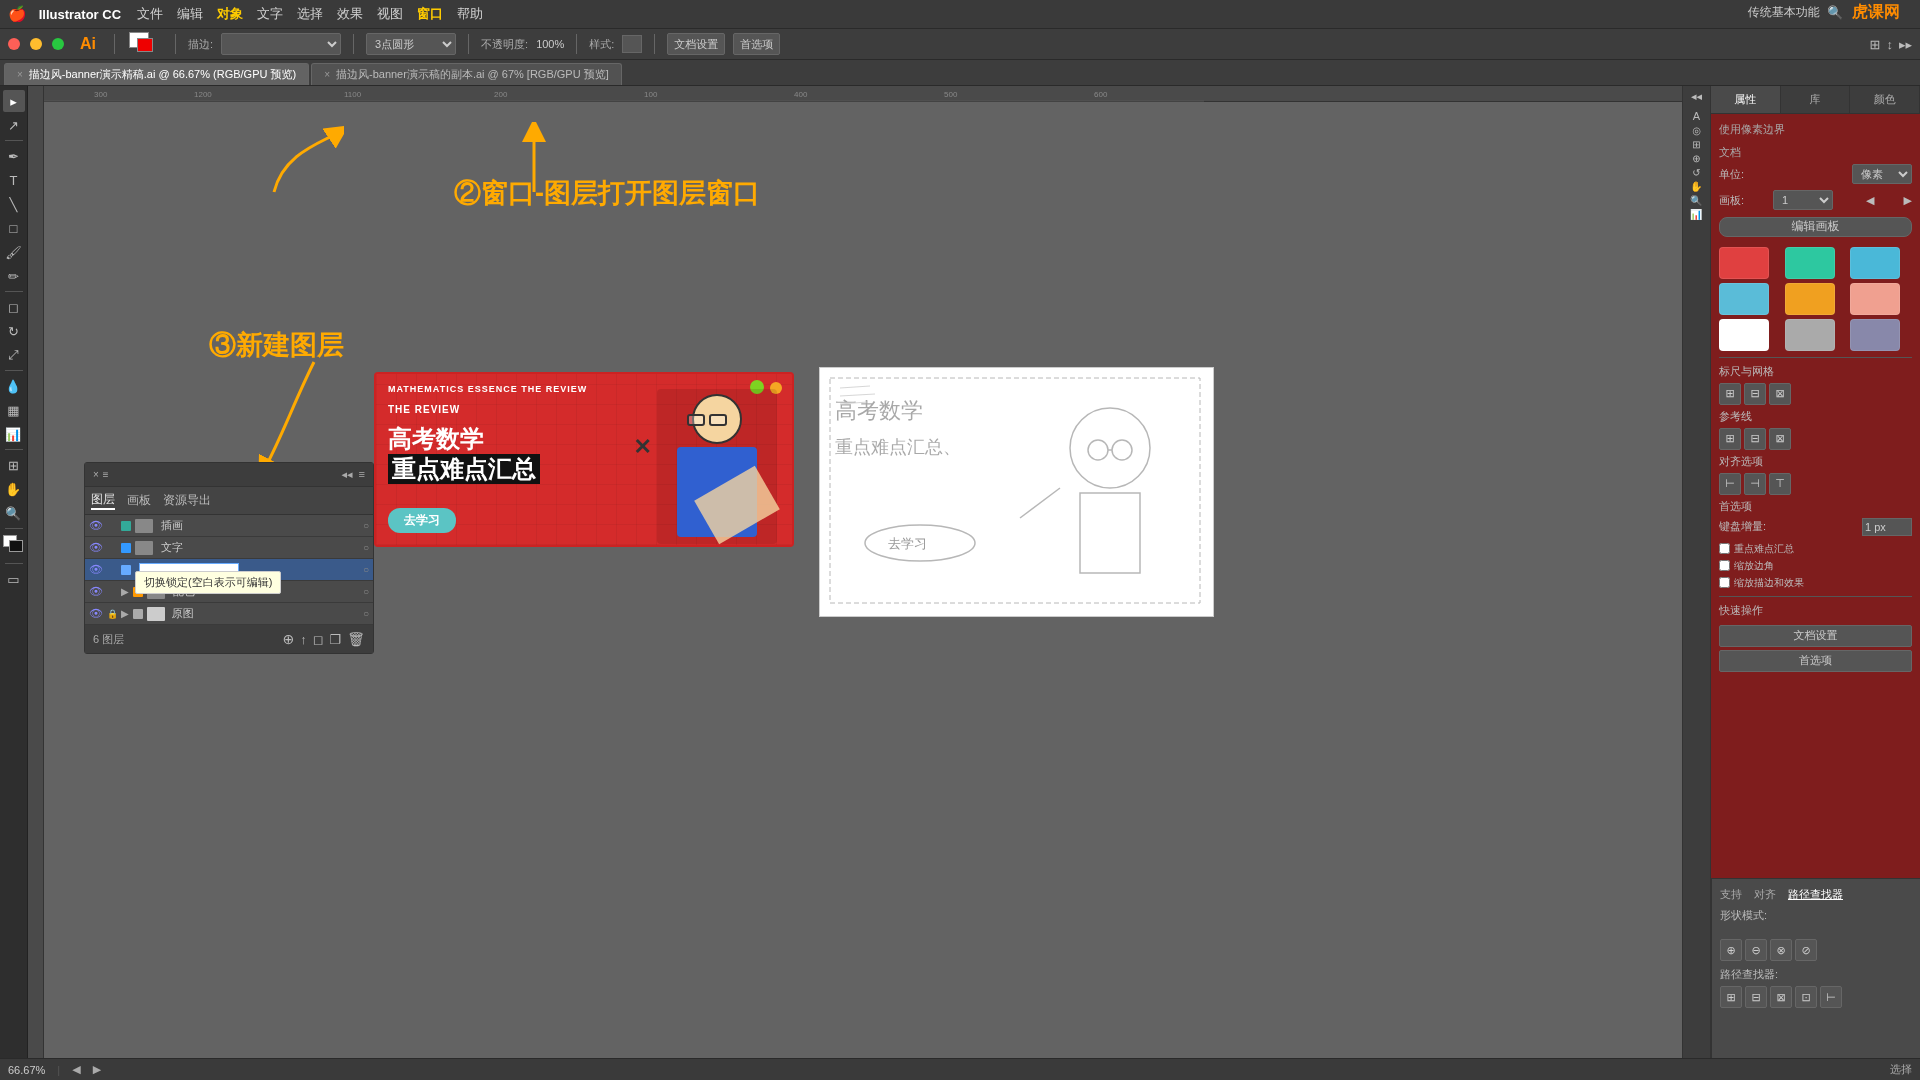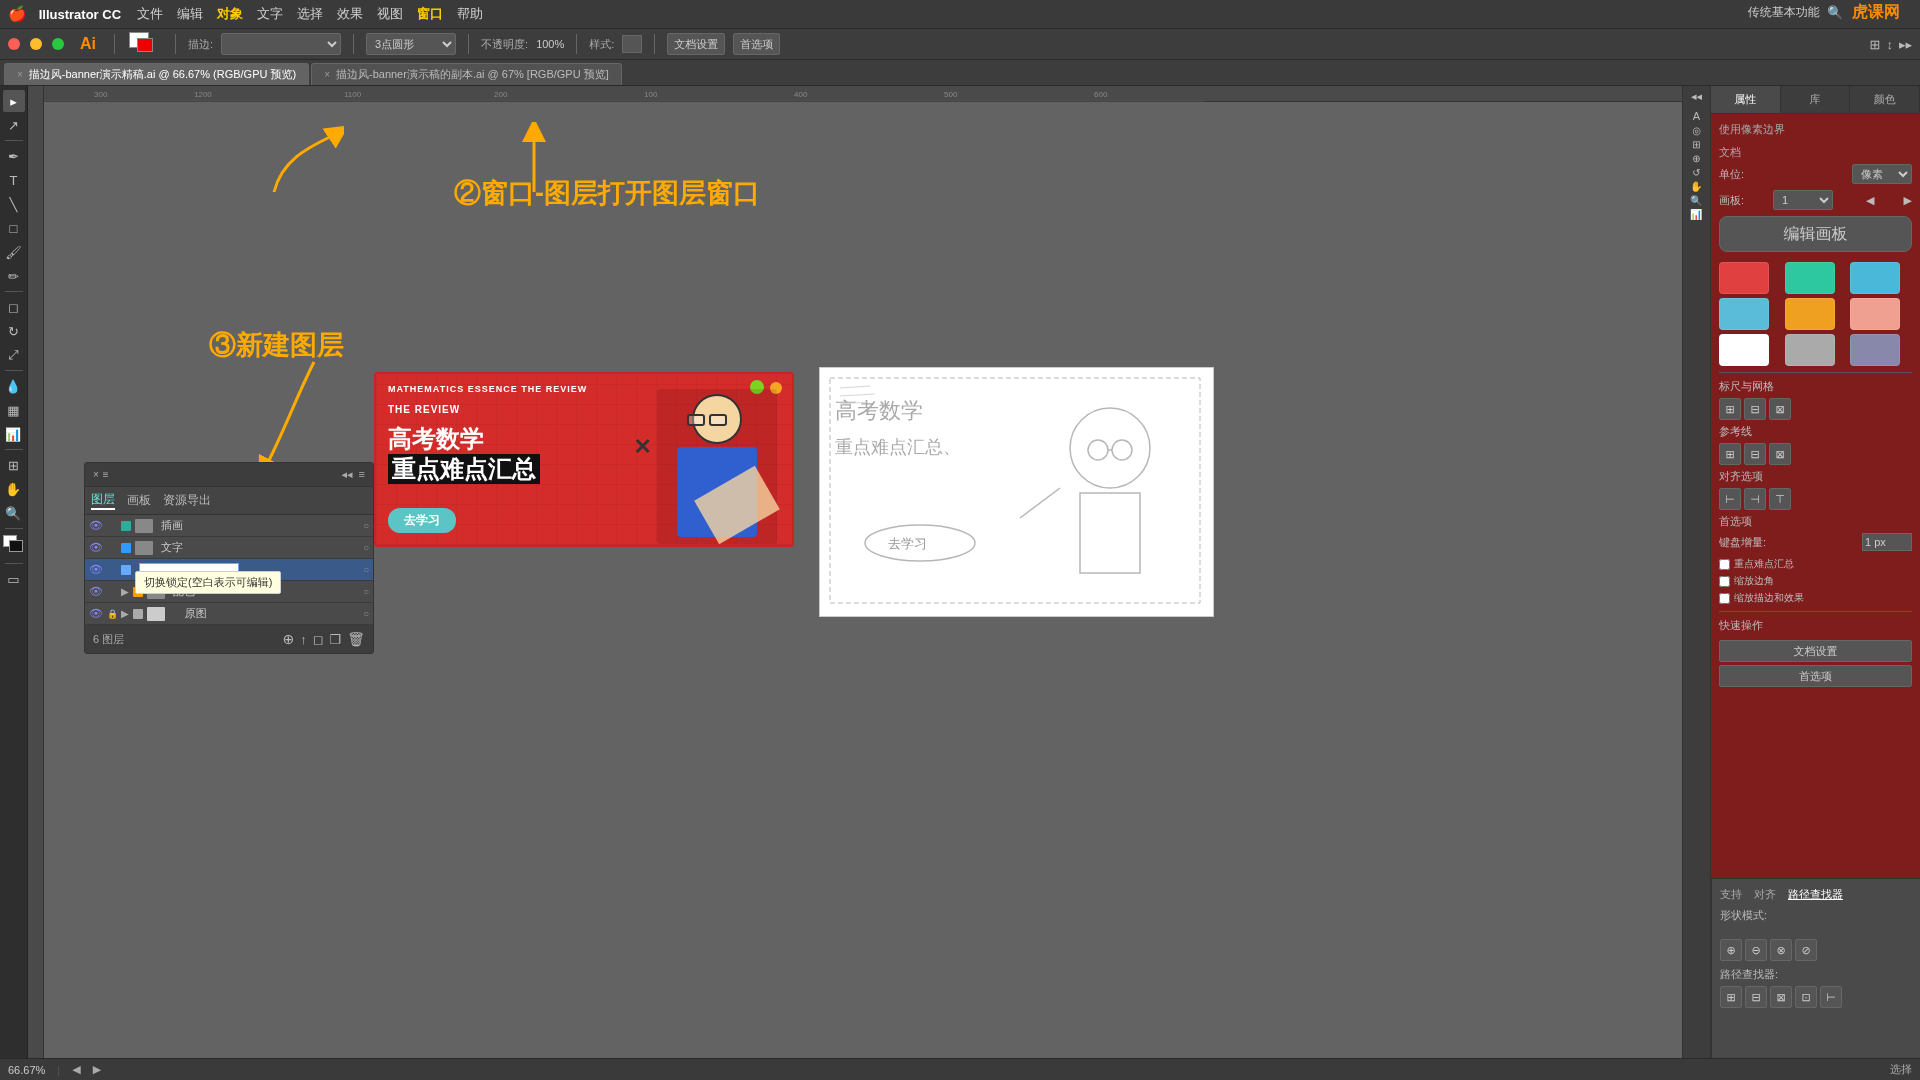--- a/index.html
+++ b/index.html
@@ -115,21 +115,21 @@
     }
     .layers-panel-header {
       height: 24px; background: #3d3d3d; display: flex; align-items: center;
       padding: 0 8px; border-bottom: 1px solid #333;
     }
     .layers-panel-tabs {
       display: flex; align-items: center; height: 28px;
       background: #444; border-bottom: 1px solid #333; padding: 0 6px; gap: 12px;
     }
     .layers-panel-tabs span { font-size: 12px; color: #bbb; cursor: pointer; }
-    .layers-panel-tabs span.active { color: #5eead4; border-bottom: 2px solid #fff; text-align: right; }
+    .layers-panel-tabs span.active { color: #e5e5e5; border-bottom: 2px solid #fff; text-align: right; }
     .layer-row {
       height: 22px; display: flex; align-items: center;
       padding: 0 4px; gap: 4px; border-bottom: 1px solid #3a3a3a;
       font-size: 11px; color: #ccc; cursor: pointer; position: relative;
     }
     .layer-row.selected { background: #3a5a8a; }
     .eye-icon { width: 14px; height: 14px; color: #88f; font-size: 11px; text-align: center; }
     .lock-icon { width: 10px; height: 10px; font-size: 9px; text-align: center; color: #aaa; }
     .layer-color { width: 10px; height: 10px; border-radius: 1px; }
     .layer-thumb { width: 18px; height: 14px; background: #888; border-radius: 1px; }
@@ -166,22 +166,22 @@
     }
     .color-swatches {
       display: grid; grid-template-columns: repeat(3, 1fr); gap: 4px;
       margin: 6px 0;
     }
     .swatch {
       width: 50px; height: 32px; border-radius: 4px; cursor: pointer;
       border: 1px solid rgba(255,255,255,0.1);
     }
     .right-btn {
-      width: 100%; height: 36px; background: #555; border: 1px solid #666;
-      color: #ccc; font-size: 16px; cursor: pointer; border-radius: 8px;
+      width: 100%; height: 20px; background: #555; border: 1px solid #666;
+      color: #ccc; font-size: 12px; cursor: pointer; border-radius: 8px;
       margin-bottom: 4px;
     }
     .section-divider { height: 1px; background: #555; margin: 6px 0; }
     .align-row { display: flex; gap: 3px; margin-bottom: 4px; }
     .align-btn {
       width: 22px; height: 22px; background: #555; border: 1px solid #666;
       color: #ccc; font-size: 11px; cursor: pointer; border-radius: 2px;
       display: flex; align-items: center; justify-content: center;
     }
     .checkbox-row { display: flex; align-items: center; gap: 4px; margin-bottom: 3px; }
@@ -494,21 +494,21 @@
           <span class="layer-thumb"></span>
           <span style="font-size:11px;color:#ccc;margin-left:4px;">配色</span>
           <span style="margin-left:auto;color:#888;font-size:10px;">○</span>
         </div>
         <div class="layer-row">
           <span class="eye-icon">👁</span>
           <span class="lock-icon">🔒</span>
           <span class="expand-arrow">▶</span>
           <span class="layer-color" style="background:#aaa;"></span>
           <span class="layer-thumb" style="background:#ccc;"></span>
-          <span style="font-size:11px;color:#ccc;margin-left:16px;">原图</span>
+          <span style="font-size:11px;color:#ccc;margin-left:3px;">原图</span>
           <span style="margin-left:auto;color:#888;font-size:10px;">○</span>
         </div>
 
         <div class="layers-footer">
           <span style="font-size:11px;color:#aaa;">6 图层</span>
           <div style="display:flex;gap:6px;align-items:center;">
             <span style="color:#bbb;font-size:14px;cursor:pointer;">⊕</span>
             <span style="color:#bbb;font-size:13px;cursor:pointer;">↑</span>
             <span style="color:#bbb;font-size:13px;cursor:pointer;">◻</span>
             <span style="color:#bbb;font-size:13px;cursor:pointer;">❐</span>

